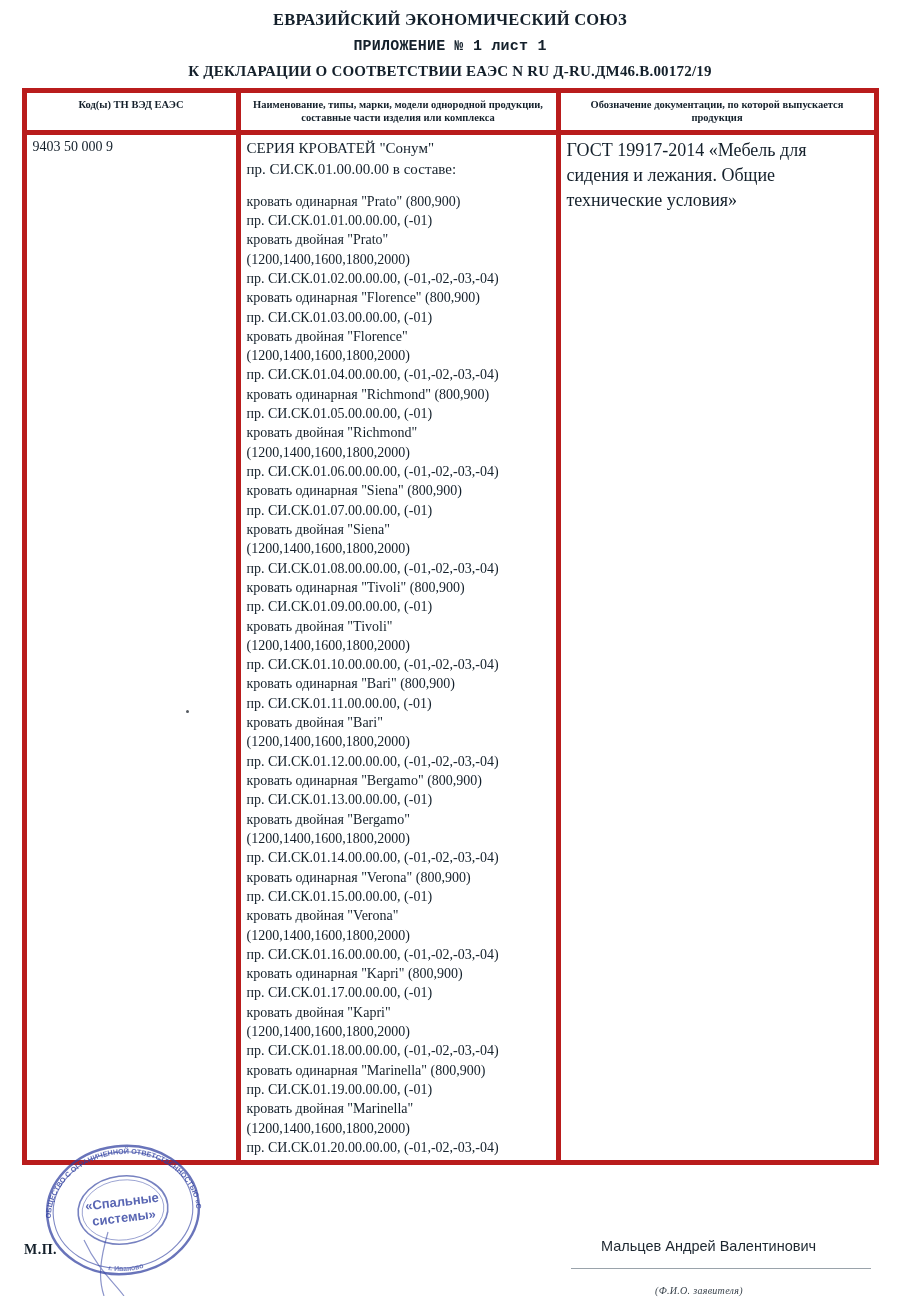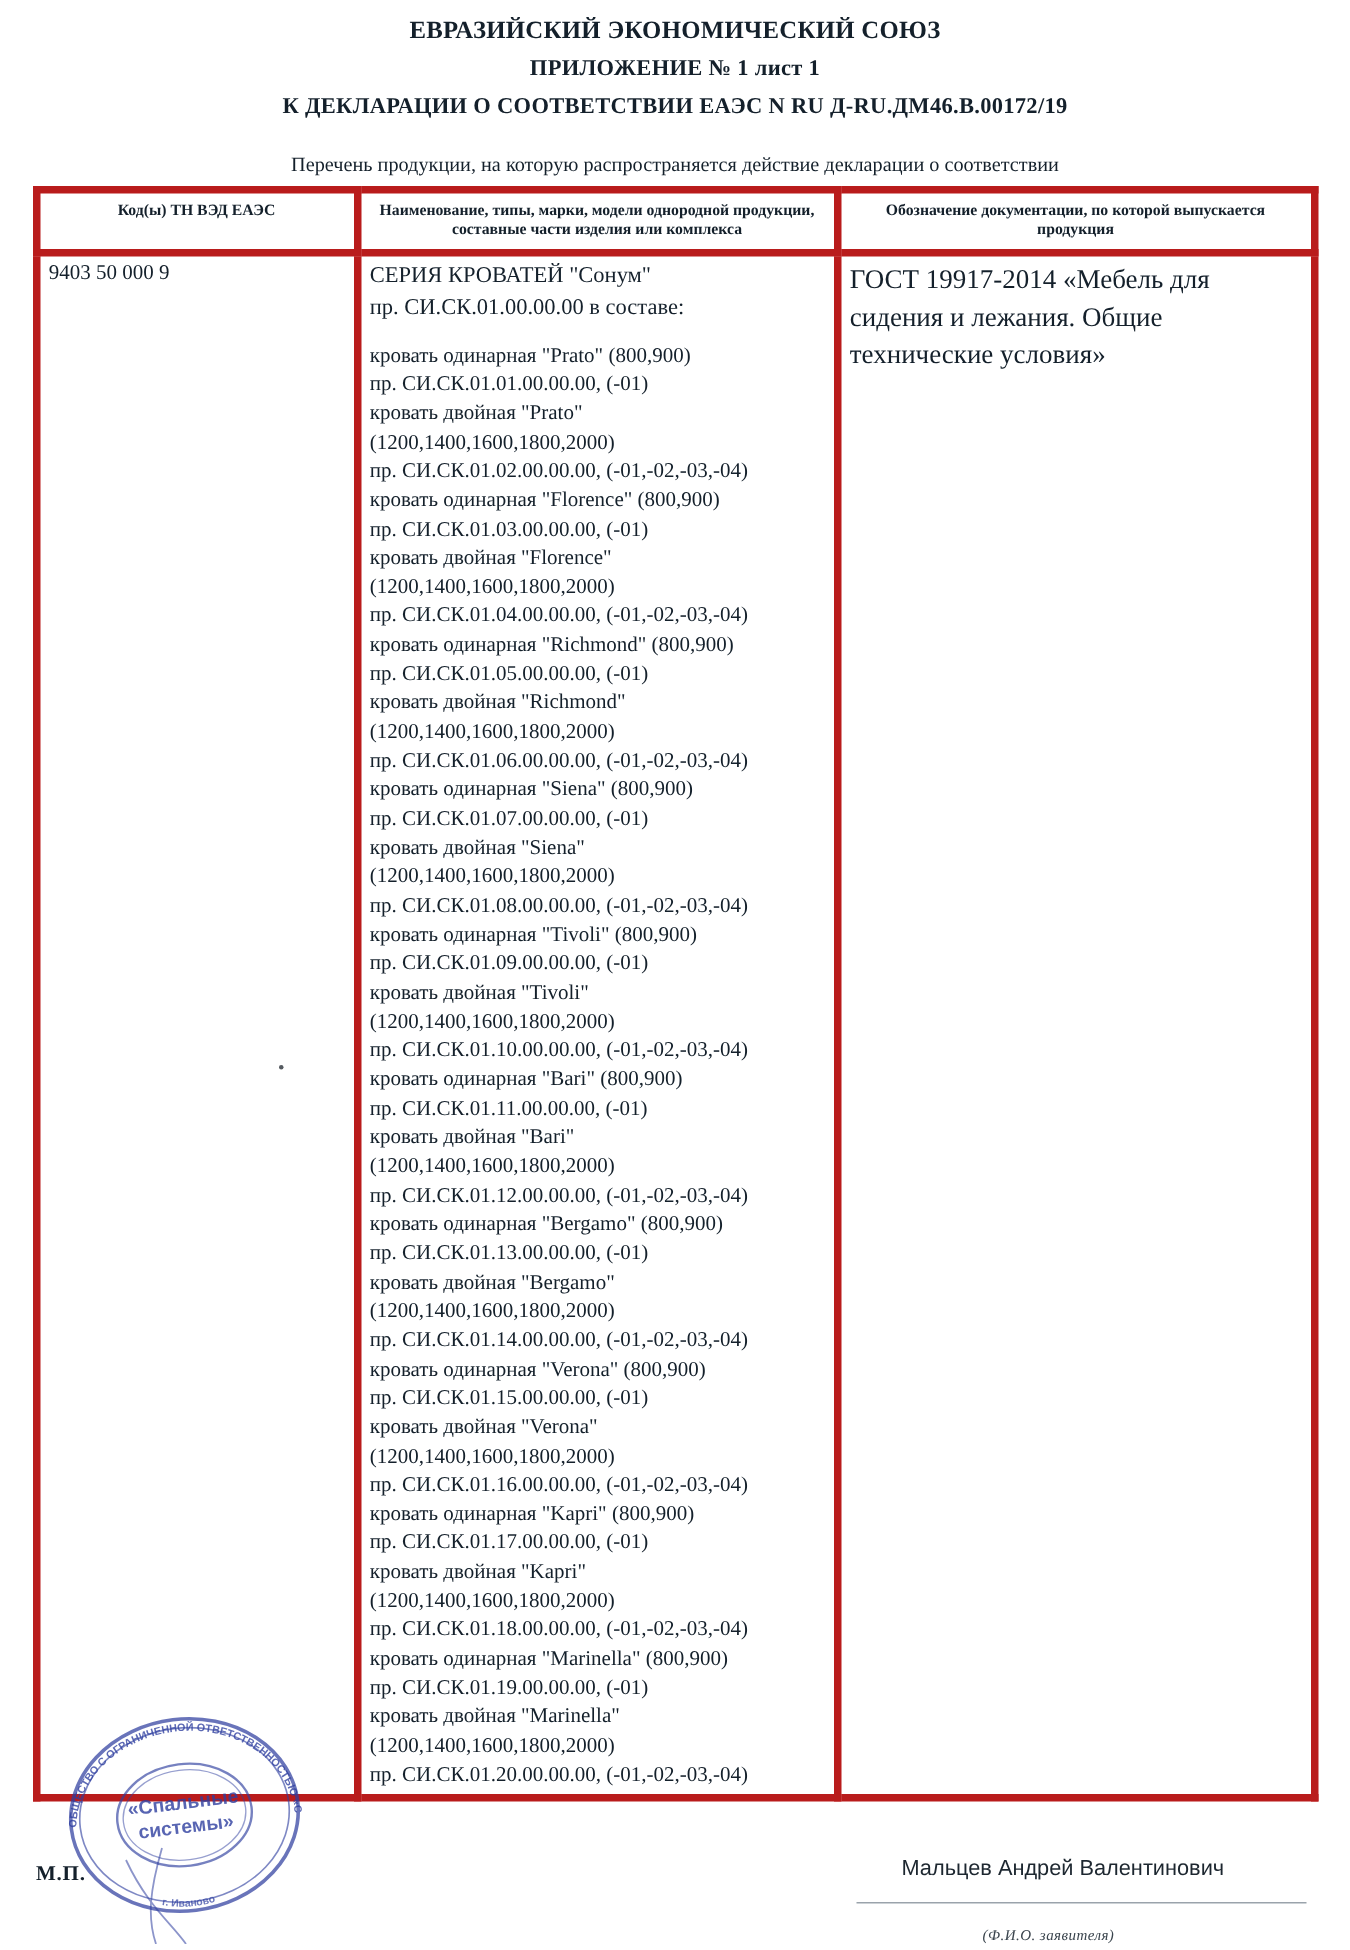--- a/index.html
+++ b/index.html
@@ -24,22 +24,22 @@
   }
   .header {
     text-align: center;
     padding-top: 10px;
   }
   .hdr-line {
     font-weight: bold;
     letter-spacing: 0.2px;
   }
   .hdr-line1 { font-size: 16.5px; margin-bottom: 8px; }
-  .hdr-line2 { font-size: 15px; margin-bottom: 8px; }
-  .hdr-line3 { font-size: 15px; margin-bottom: 22px; }
+  .hdr-line2 { font-size: 15px; margin-bottom: 8px; font-family: Liberation Mono, monospace; }
+  .hdr-line3 { font-size: 15px; margin-bottom: 8px; }
 
   .subtitle {
     text-align: center;
     font-size: 13.5px;
     margin-bottom: 6px;
   }
 
   table.reg {
     border-collapse: collapse;
     width: 852px;
@@ -149,21 +149,20 @@
 <body>
 
 <div class="page">
 
   <div class="header">
     <div class="hdr-line hdr-line1">ЕВРАЗИЙСКИЙ ЭКОНОМИЧЕСКИЙ СОЮЗ</div>
     <div class="hdr-line hdr-line2">ПРИЛОЖЕНИЕ № 1 лист 1</div>
     <div class="hdr-line hdr-line3">К ДЕКЛАРАЦИИ О СООТВЕТСТВИИ ЕАЭС N RU Д-RU.ДМ46.В.00172/19</div>
   </div>
 
-  <div class="subtitle">Перечень продукции, на которую распространяется действие декларации о соответствии</div>
 
   <table class="reg">
     <colgroup>
         <col class="c1">
         <col class="c2">
         <col class="c3">
       </colgroup>
     <thead>
       <tr>
         <th>Код(ы) ТН ВЭД ЕАЭС</th>

